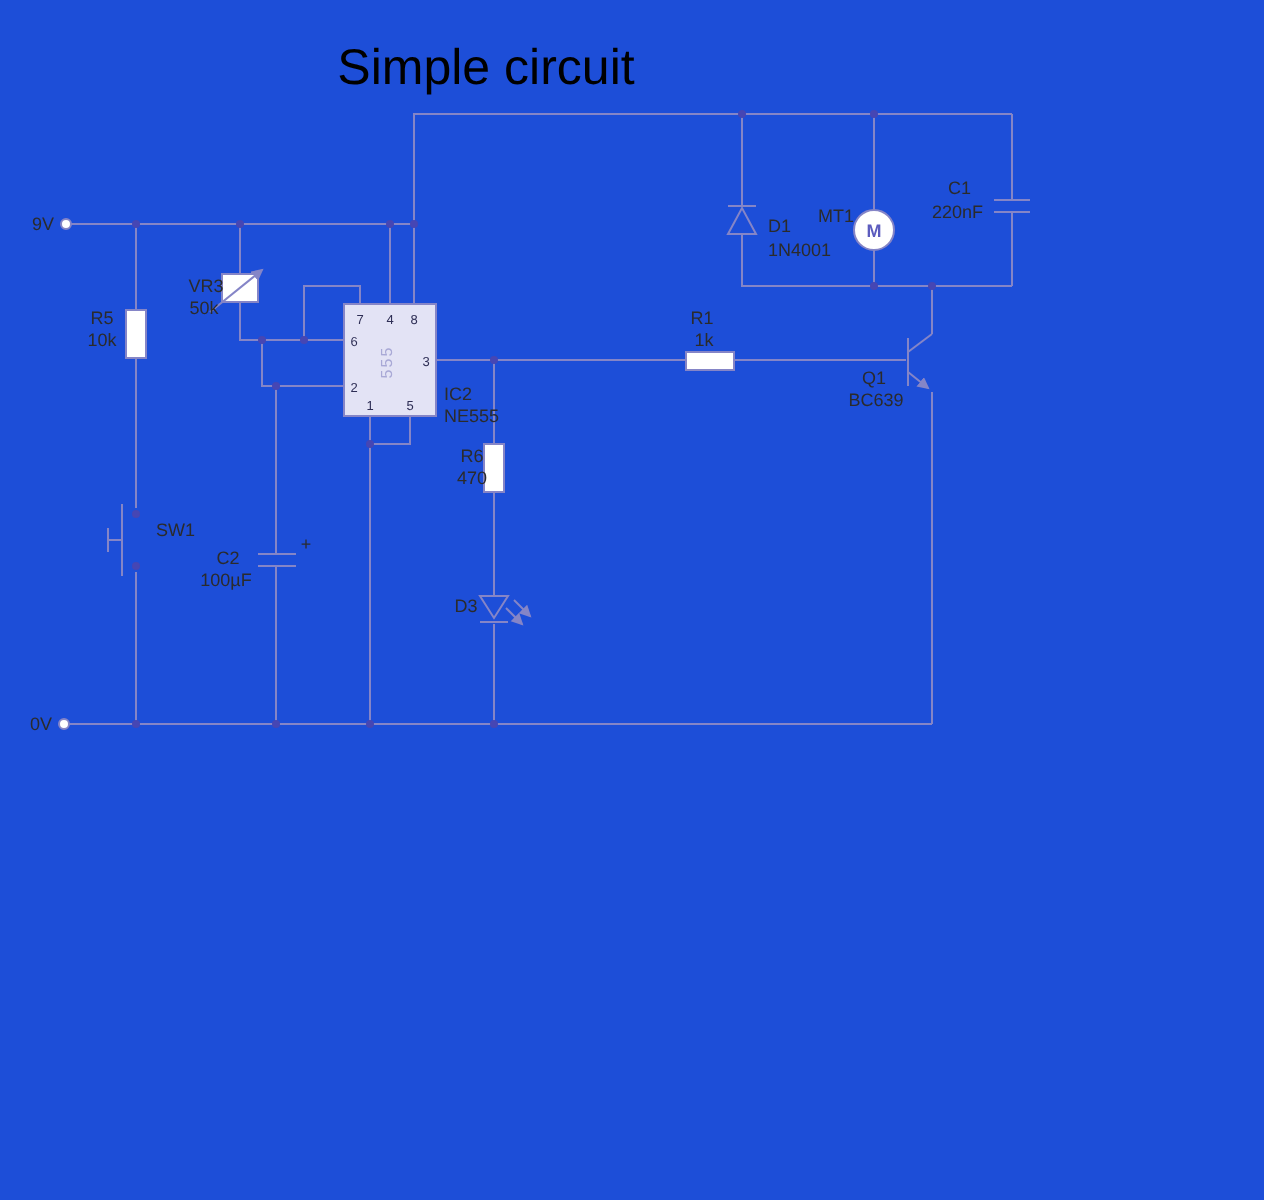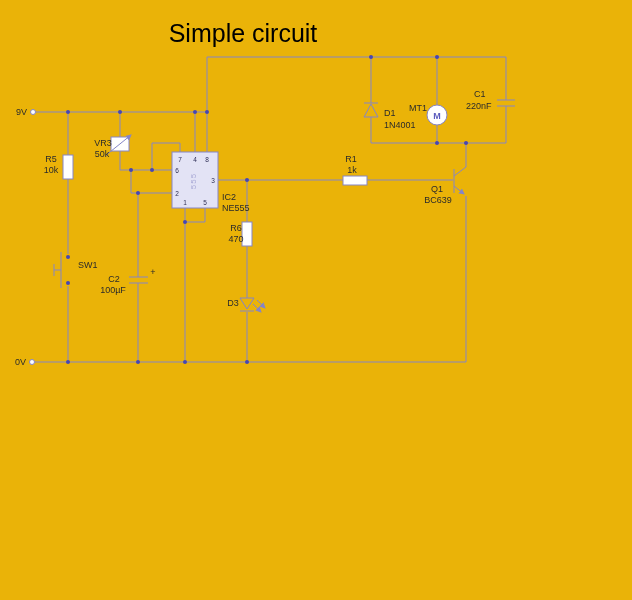--- a/index.html
+++ b/index.html
@@ -1,16 +1,16 @@
 <!DOCTYPE html>
 <html style="--wire: #8585c7; --junction: #4646b4; --label: #2b2b2b; --icfill: #e3e3f5;"><head>
 <meta charset="utf-8">
 <style>
   html,body{margin:0;padding:0;background:#ffffff;}
-  .canvas{position:relative;width:632px;height:600px;background:#eab308;overflow:hidden;
+  .canvas{position:relative;width:632px;height:600px;background:#1d4ed8;overflow:hidden;
           font-family:"Liberation Sans",sans-serif;}
   svg{position:absolute;left:0;top:0;}
   .wire{stroke:var(--wire);stroke-width:1;fill:none;}
   .sym{stroke:var(--wire);stroke-width:1;fill:#ffffff;}
   .symopen{stroke:var(--wire);stroke-width:1;fill:none;}
   .dot{fill:var(--junction);stroke:none;}
   .term{stroke:var(--wire);stroke-width:1;fill:#ffffff;}
   .lbl{font:9px "Liberation Sans",sans-serif;fill:var(--label);}
   .pin{font:6.5px "Liberation Sans",sans-serif;fill:#2e2e55;}
   .chip{font:8px "Liberation Sans",sans-serif;fill:#a9a9d6;letter-spacing:1px;}

